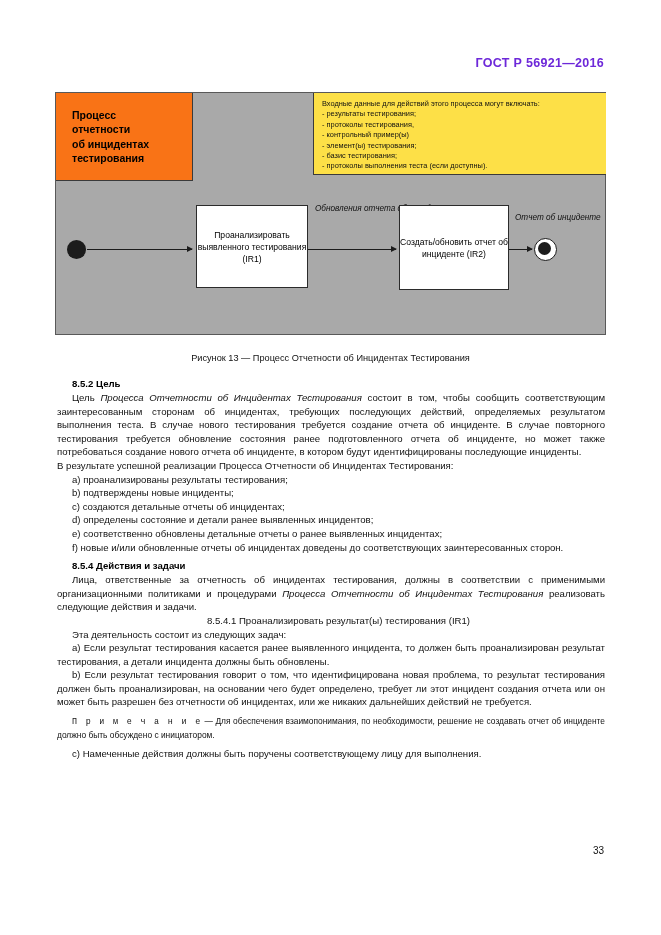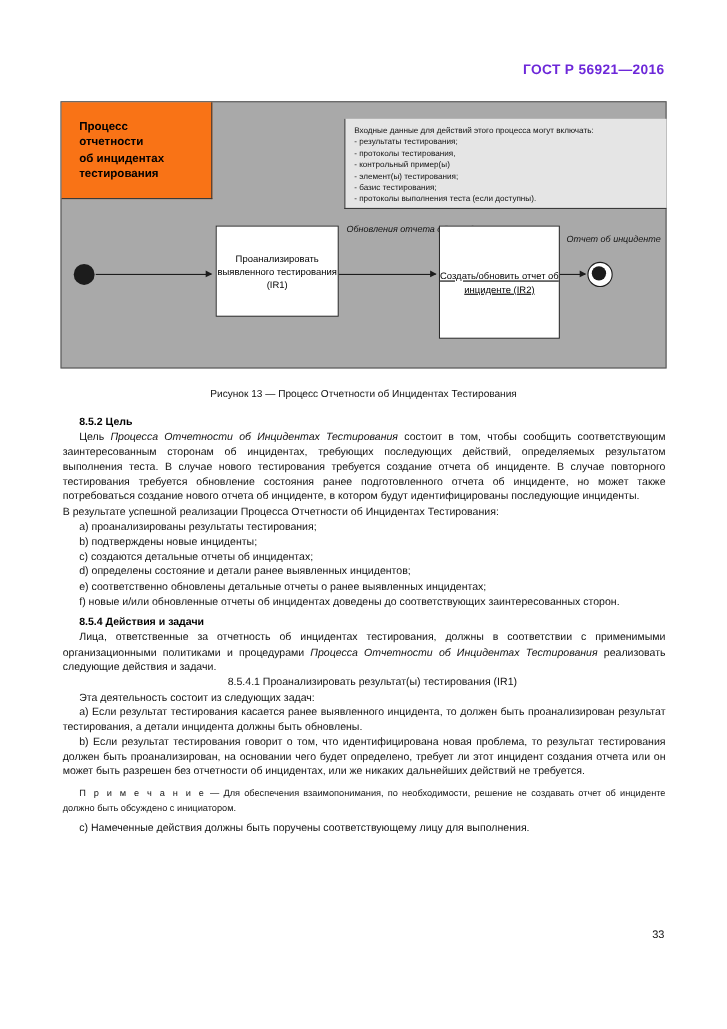--- a/index.html
+++ b/index.html
@@ -56,24 +56,24 @@
   .proc-title-text {
     font-size: 10.5px;
     font-weight: bold;
     line-height: 14.5px;
     padding-left: 16px;
     color: #000;
   }
   .note-box {
     position: absolute;
     left: 257px;
-    top: 15px;
+    top: 0px;
     width: 293px;
     height: 82px;
-    background: #e5e5e5;
+    background: #fde047;
     border: 1px solid #3a3a3a;
     border-top: none;
     border-right: none;
     box-sizing: border-box;
     padding: 6px 7px 0 8px;
   }
   .note-line {
     font-size: 7.4px;
     line-height: 10.4px;
     color: #111;
@@ -124,21 +124,21 @@
     box-sizing: border-box;
     display: flex;
     align-items: center;
     justify-content: center;
     text-align: center;
     font-size: 8.6px;
     line-height: 12px;
     color: #000;
   }
   .act-1 { left: 140px; top: 24px; width: 112px; height: 83px; }
-  .act-2 { left: 343px; top: 24px; width: 110px; height: 103px; text-decoration: underline; }
+  .act-2 { left: 343px; top: 24px; width: 110px; height: 85px; }
 
   .arrow {
     position: absolute;
     height: 1.3px;
     background: #1c1c1c;
     top: 68px;
   }
   .arrow::after {
     content: "";
     position: absolute;
@@ -216,21 +216,21 @@
   }
   .ital { font-style: italic; }
   p.note {
     font-size: 8.4px;
     line-height: 12.6px;
     margin: 0;
     text-align: justify;
     text-indent: 15px;
     color: #111;
   }
-  .spaced-word { letter-spacing: 1.7px; }
+  .spaced-word { letter-spacing: 1.7px; font-family: Liberation Mono, monospace; }
   .gap-m { height: 6px; }
 
   .page-number {
     position: absolute;
     right: 57px;
     top: 845px;
     font-size: 10px;
     color: #111;
   }
 </style>

